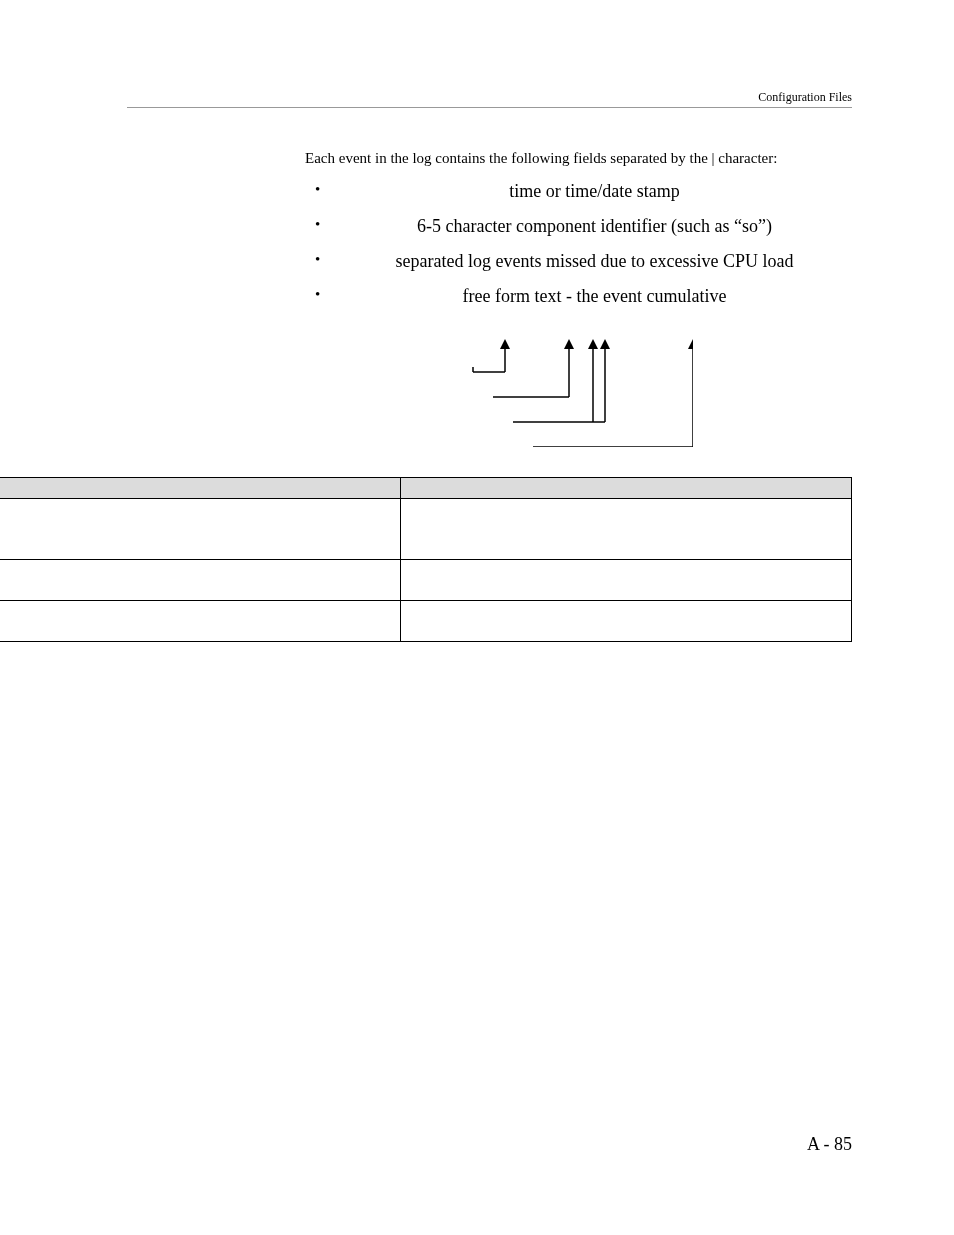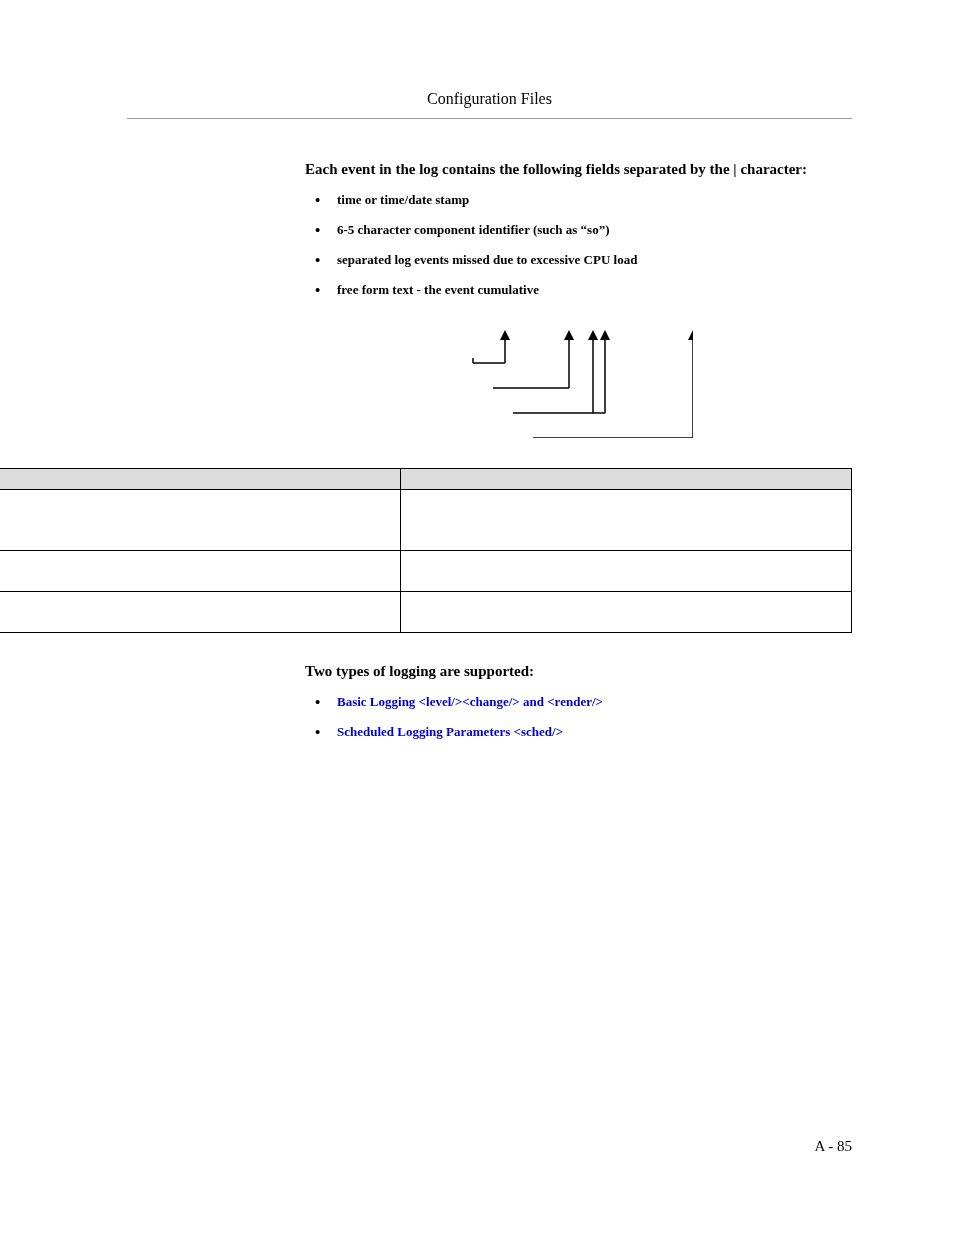--- a/index.html
+++ b/index.html
@@ -9,48 +9,48 @@
       width: 954px;
       height: 1235px;
       position: relative;
       background: white;
       color: #000;
     }
     .page {
       padding: 90px 102px 60px 127px;
     }
     .header-label {
-      text-align: center;
-      font-size: 16px;
-      margin-bottom: 10px;
+      text-align: right;
+      font-size: 12px;
+      margin-bottom: 2px;
       color: #000;
     }
     .header-rule {
       border: none;
       border-top: 1px solid #999;
       margin: 0 0 42px 0;
     }
     .content {
       margin-left: 178px;
-      font-weight: bold;
     }
     .intro-text {
       font-size: 15px;
       margin-bottom: 14px;
     }
     ul.bulleted {
       list-style: none;
       padding: 0;
       margin: 0 0 30px 8px;
     }
     ul.bulleted li {
       position: relative;
       padding-left: 24px;
-      font-size: 13px;
+      font-size: 18px;
       margin-bottom: 14px;
+      text-align: center;
     }
     ul.bulleted li::before {
       content: "•";
       position: absolute;
       left: 2px;
       top: 0;
       font-size: 15px;
     }
     .link-text {
       color: #0000cc;
@@ -86,21 +86,21 @@
     table.formats tr.row2 td {
       height: 20px;
     }
     table.formats tr.row0 td {
       height: 40px;
     }
     .footer {
       position: absolute;
       bottom: 80px;
       right: 102px;
-      font-size: 15px;
+      font-size: 18px;
     }
   </style>
 </head>
 <body>
 
 <div class="page">
   <div class="header-label">Configuration Files</div>
   <hr class="header-rule">
 
   <div class="content">
@@ -164,23 +164,15 @@
         <td></td>
         <td></td>
       </tr>
       <tr class="row2">
         <td></td>
         <td></td>
       </tr>
     </tbody>
   </table>
 
-  <div class="content">
-    <div class="intro-text">Two types of logging are supported:</div>
-
-    <ul class="bulleted">
-      <li><span class="link-text">Basic Logging &lt;level/&gt;&lt;change/&gt; and &lt;render/&gt;</span></li>
-      <li><span class="link-text">Scheduled Logging Parameters &lt;sched/&gt;</span></li>
-    </ul>
-  </div>
 
   <div class="footer">A - 85</div>
 </div>
 
 </body></html>

